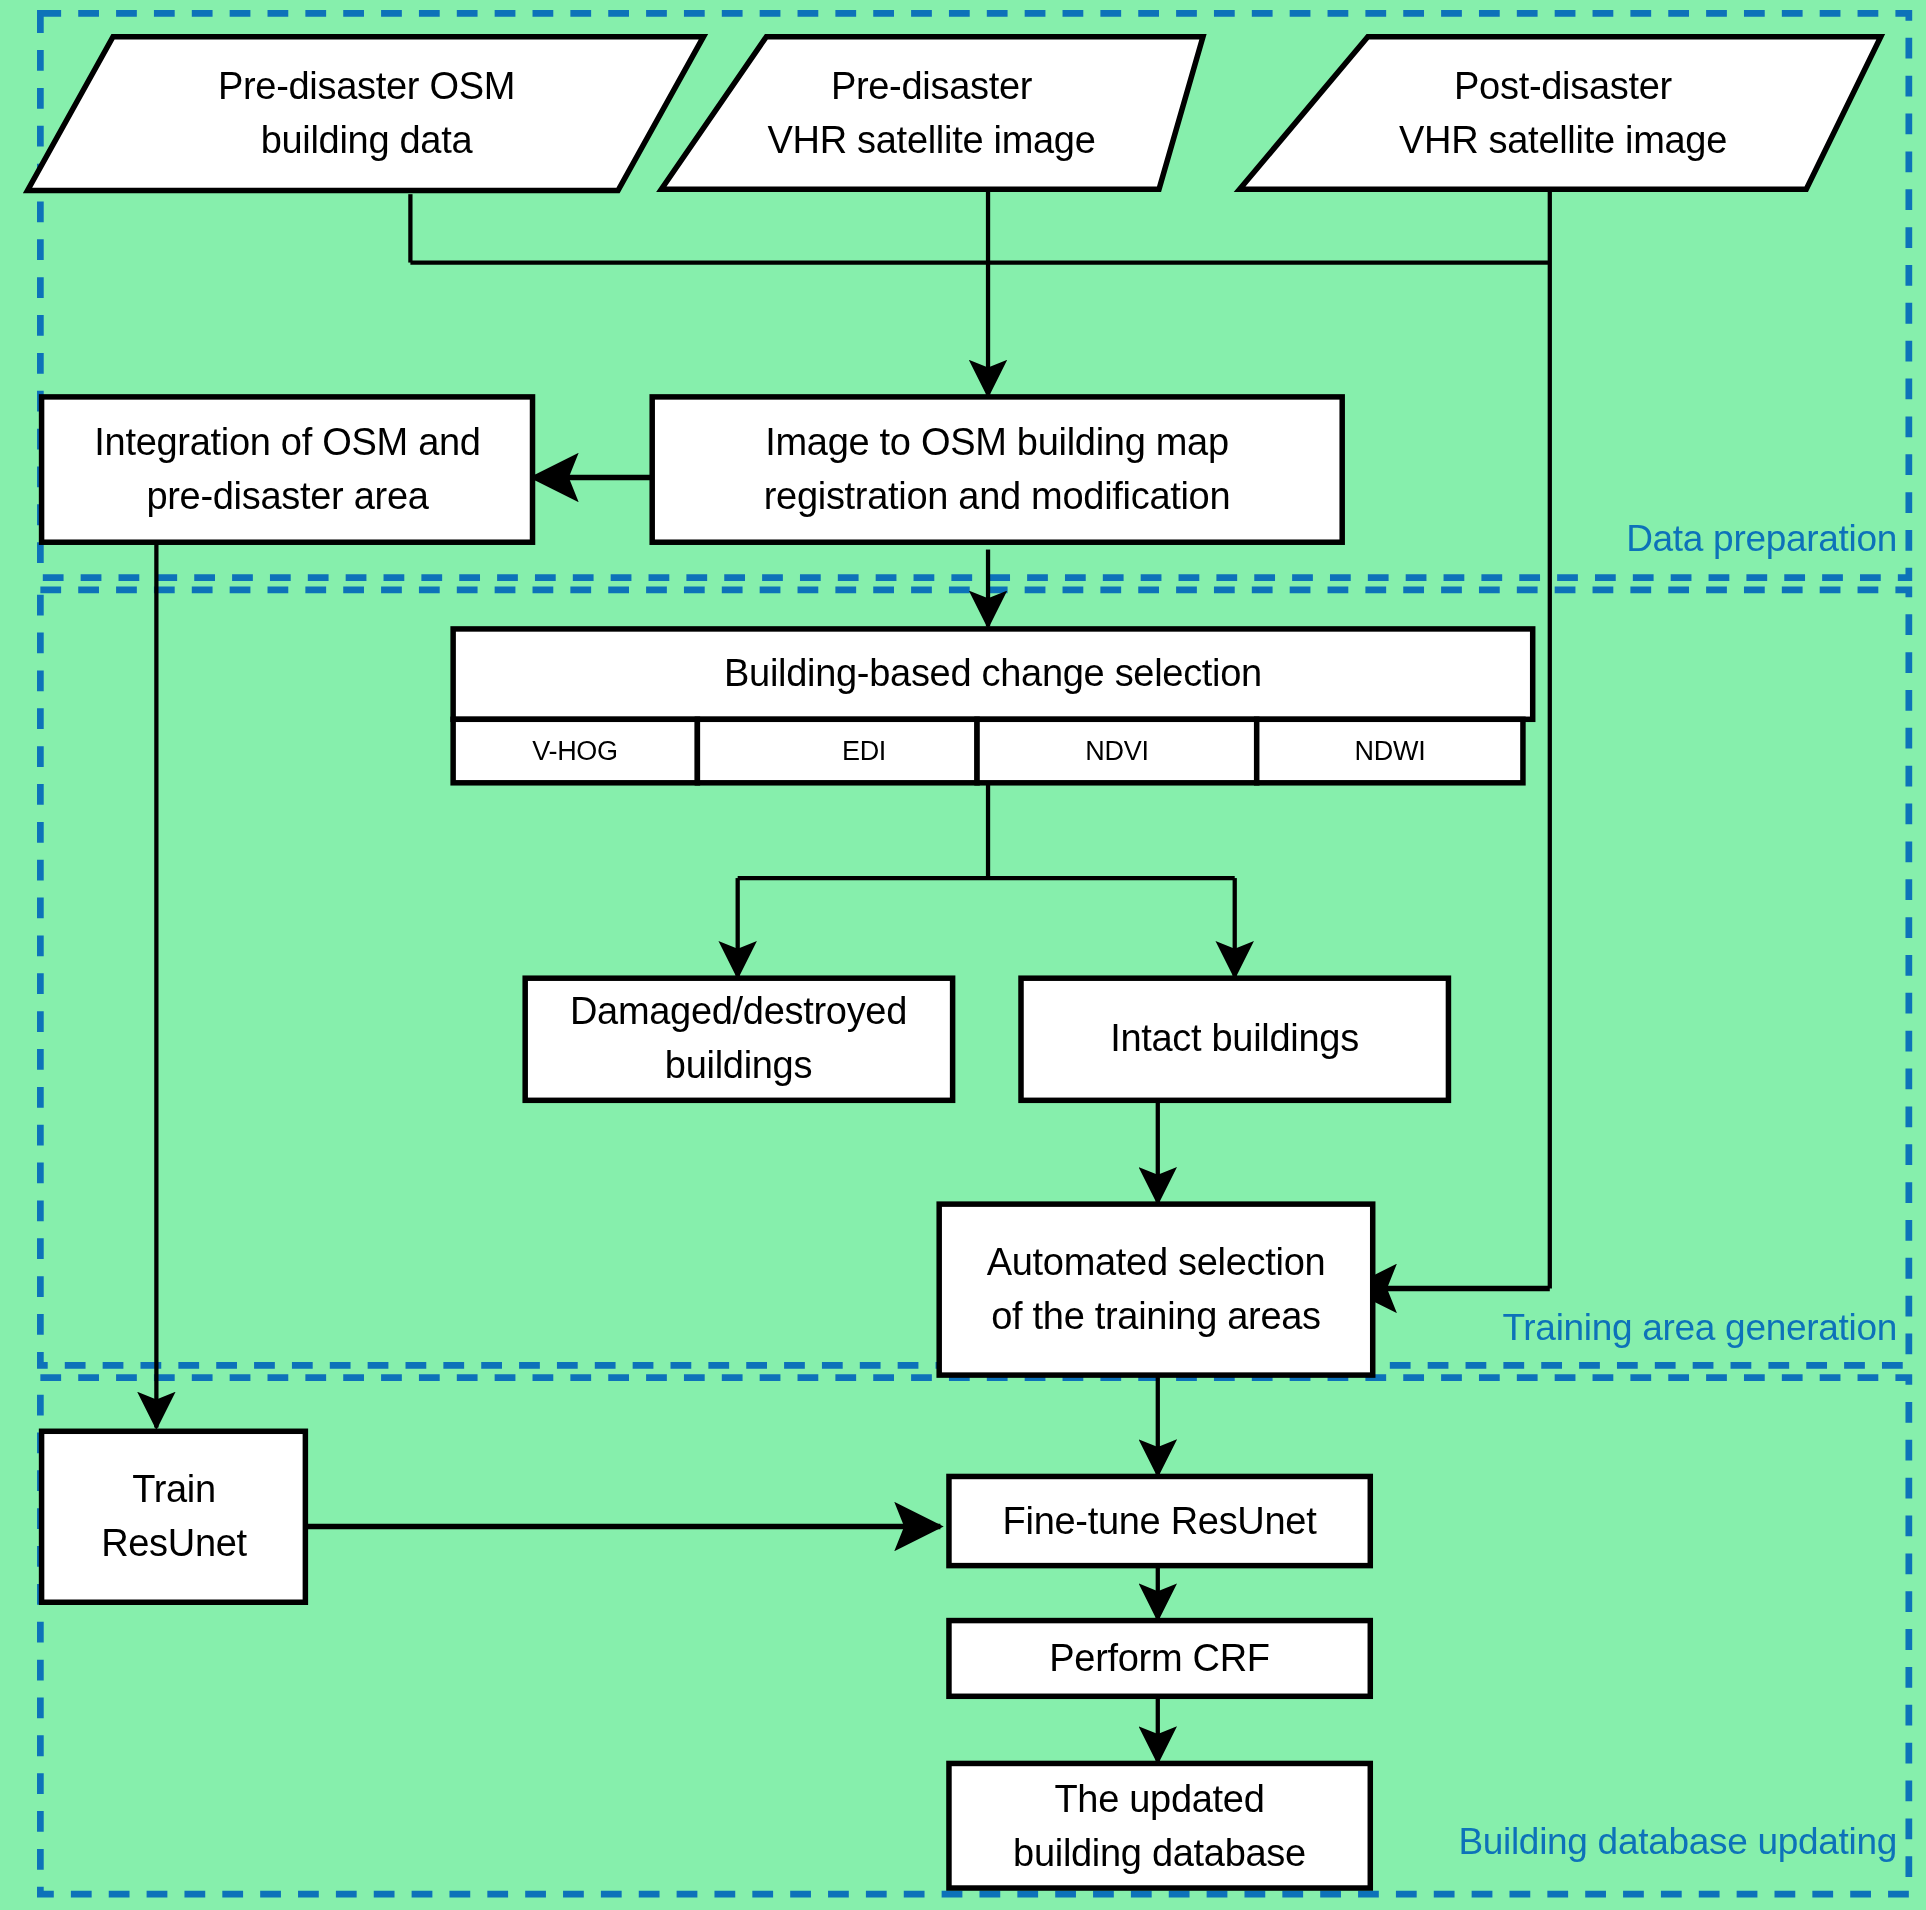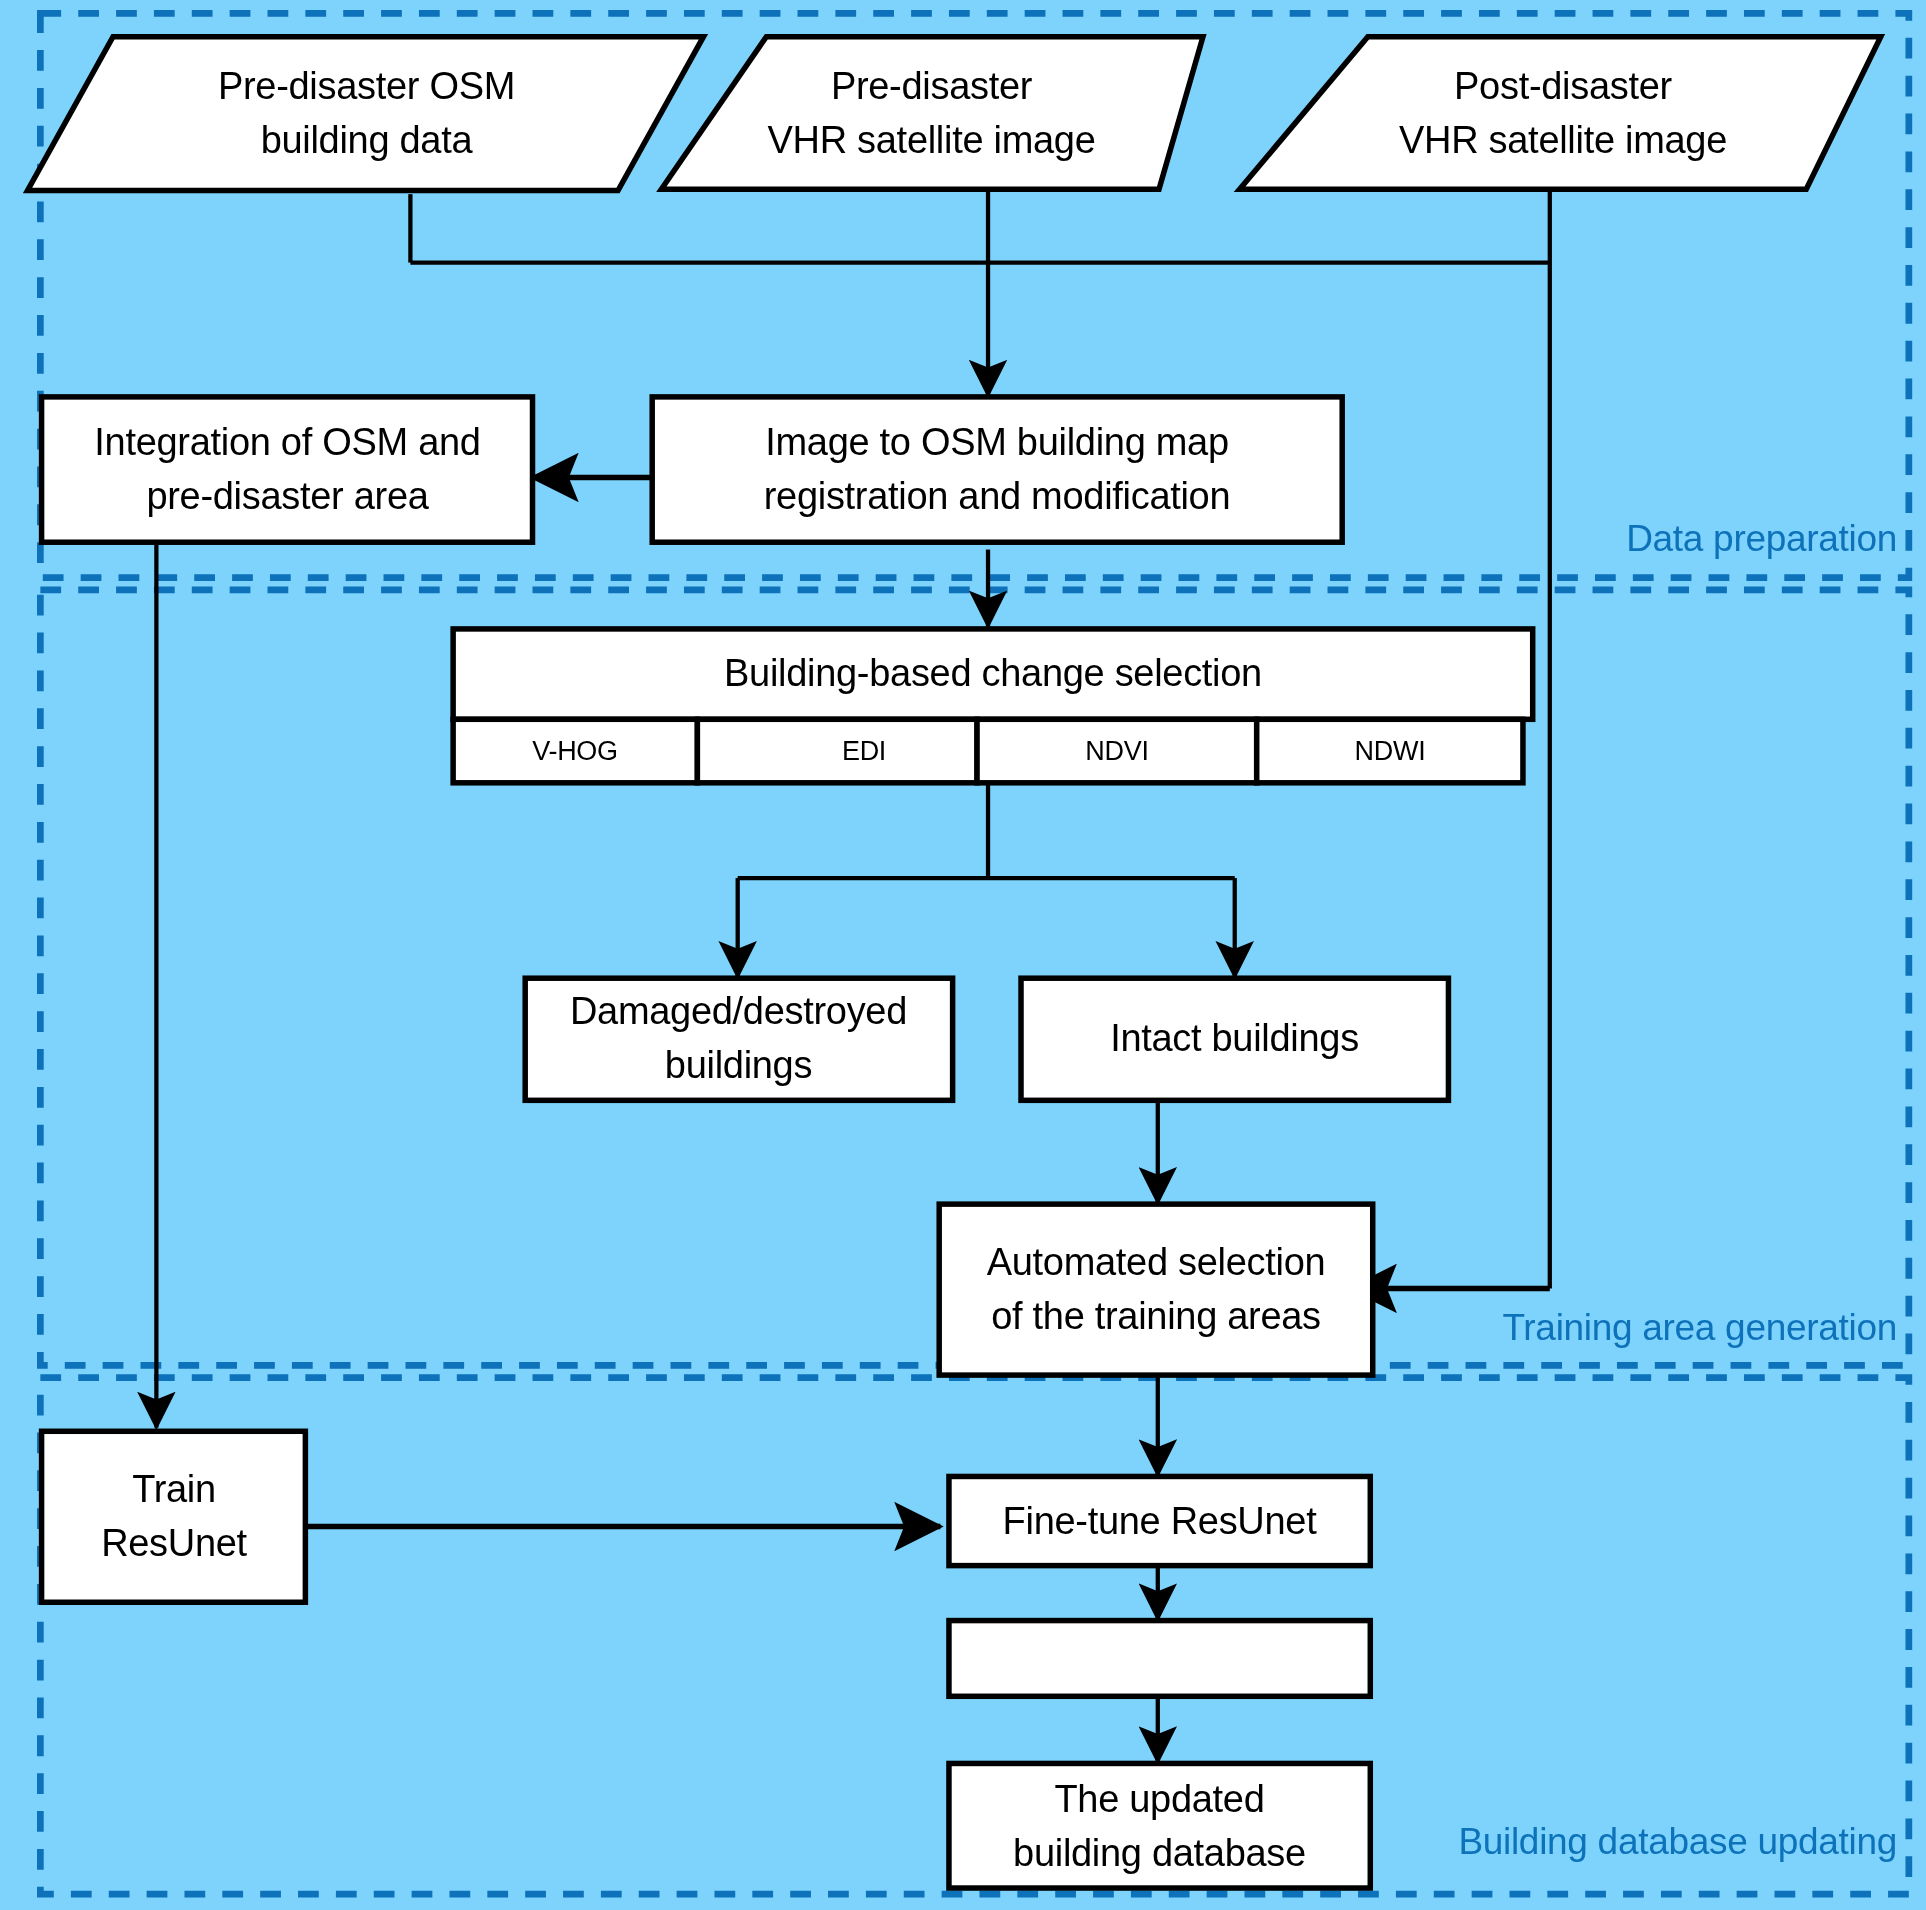--- a/index.html
+++ b/index.html
@@ -1,21 +1,21 @@
 <!DOCTYPE html>
 <html style="font-size:9.8px"><head>
 <meta charset="utf-8">
 <style>
   html,body{margin:0;padding:0;background:#ffffff;}
   body{font-family:"Liberation Sans", sans-serif;}
   #stage{
     position:relative;
     width:1926px;
     height:1910px;
-    background:#7dd3fc;
+    background:#86efac;
     overflow:hidden;
   }
   svg#canvas{position:absolute;left:0;top:0;width:1926px;height:1910px;}
 
   
   .node{
     position:absolute;
     display:flex;
     align-items:center;
     justify-content:center;
@@ -157,20 +157,21 @@
   <div class="node" style="left:1021px;top:978px;width:427px;height:122px;">Intact buildings</div>
 
   <div class="node" style="left:42px;top:1431px;width:264px;height:171px;">Train
 ResUnet</div>
 
   <div class="node" style="left:939px;top:1204px;width:434px;height:171px;">Automated selection
 of the training areas</div>
 
   <div class="node" style="left:949px;top:1477px;width:421px;height:89px;">Fine-tune ResUnet</div>
 
+  <div class="node" style="left:949px;top:1621px;width:421px;height:76px;">Perform CRF</div>
 
   <div class="node" style="left:949px;top:1764px;width:421px;height:125px;">The updated
 building database</div>
 
   <div class="grouplabel" style="left:1335px;top:518px;width:562px;">Data preparation</div>
 
   <div class="grouplabel" style="left:1274px;top:1307px;width:623px;">Training area generation</div>
 
   <div class="grouplabel" style="left:1225px;top:1821px;width:672px;">Building database updating</div>
 

